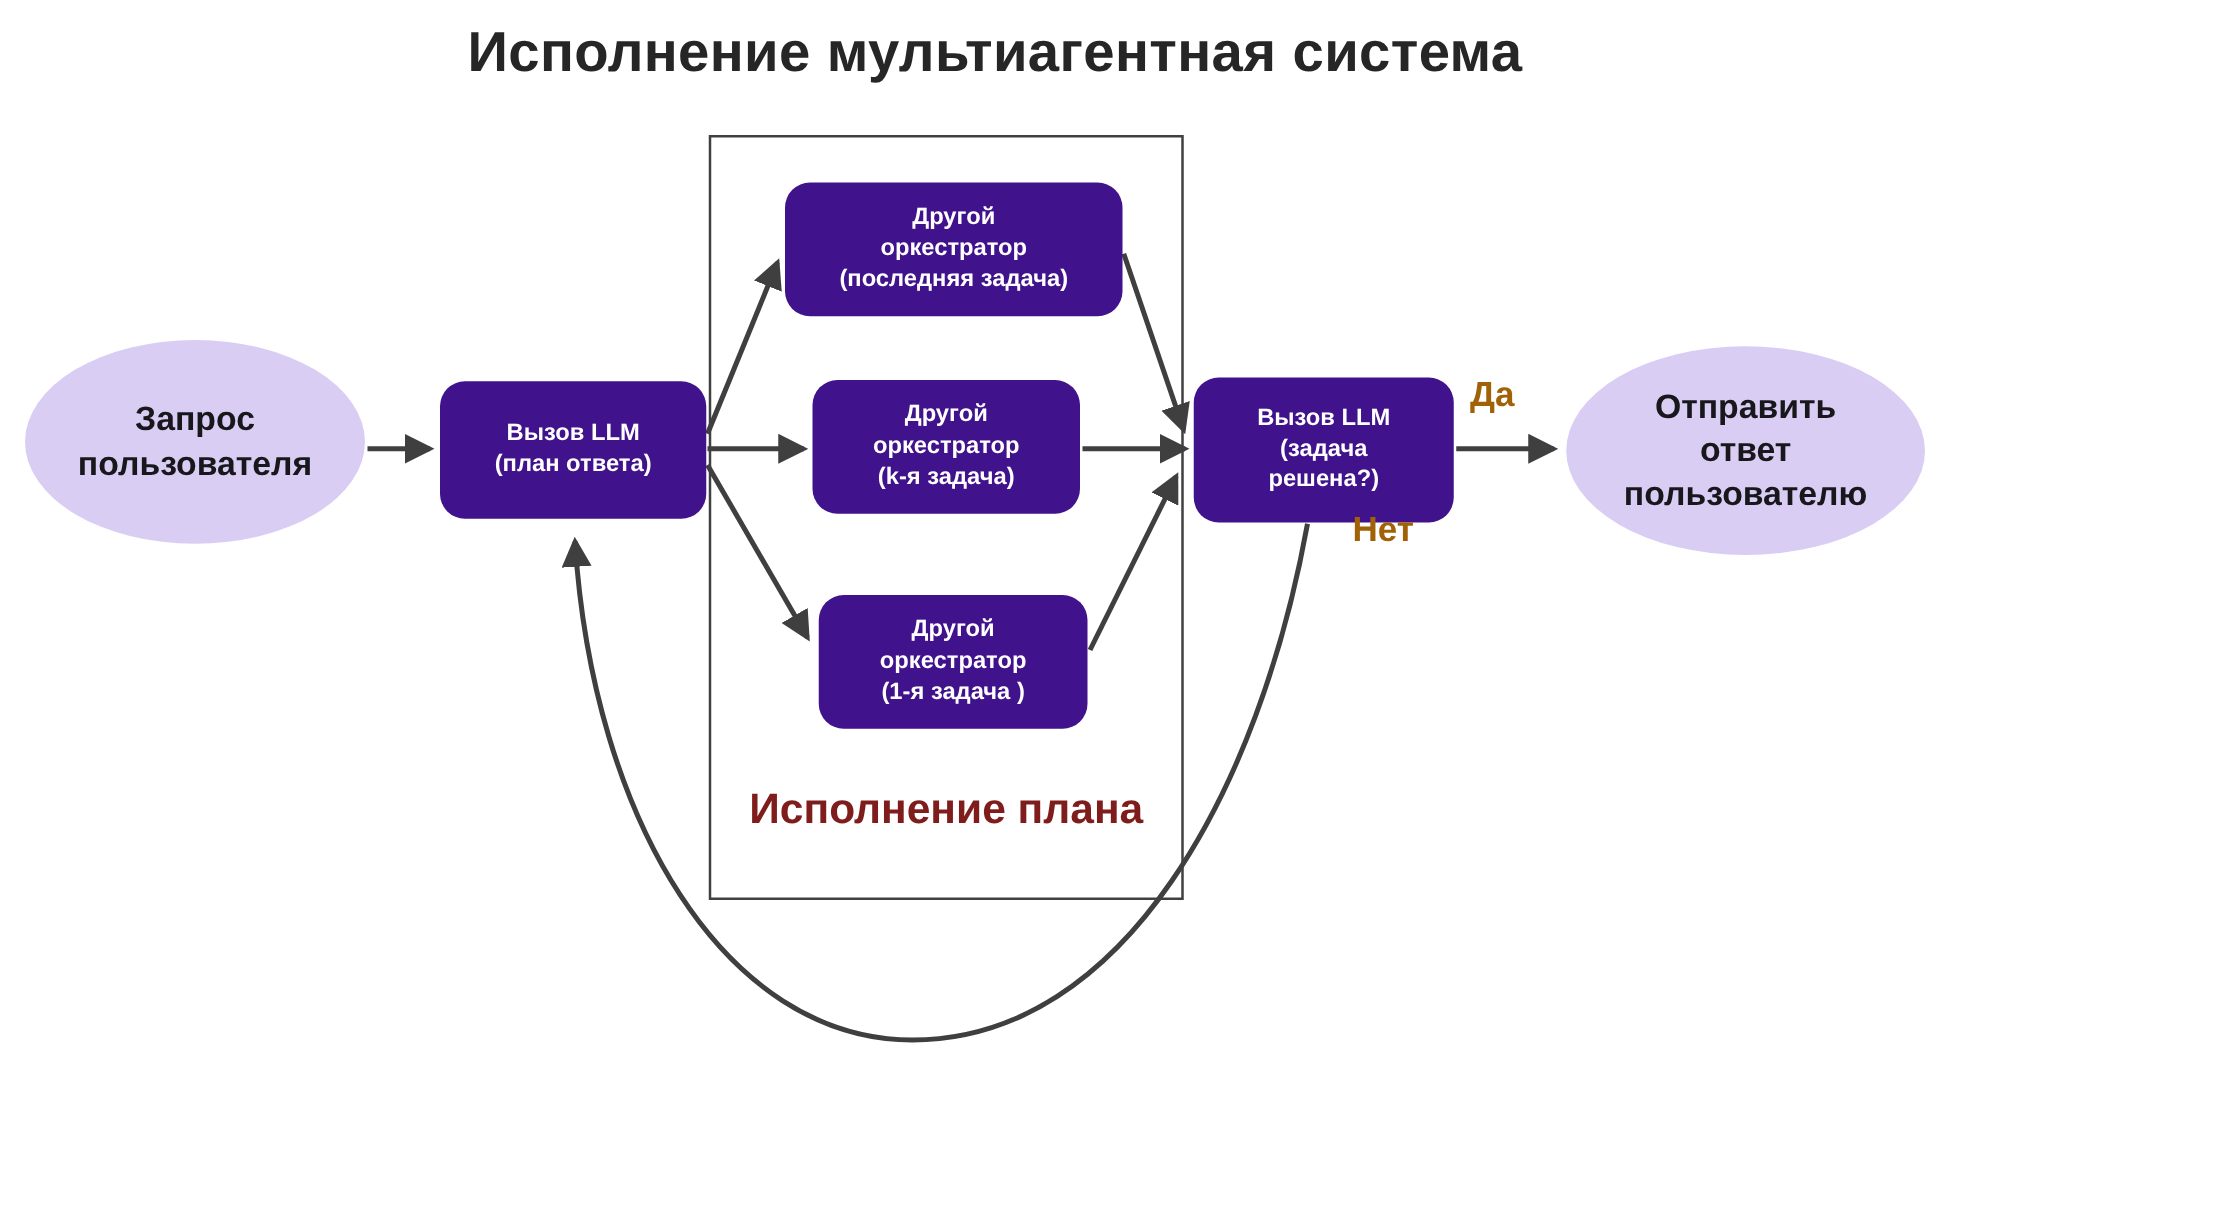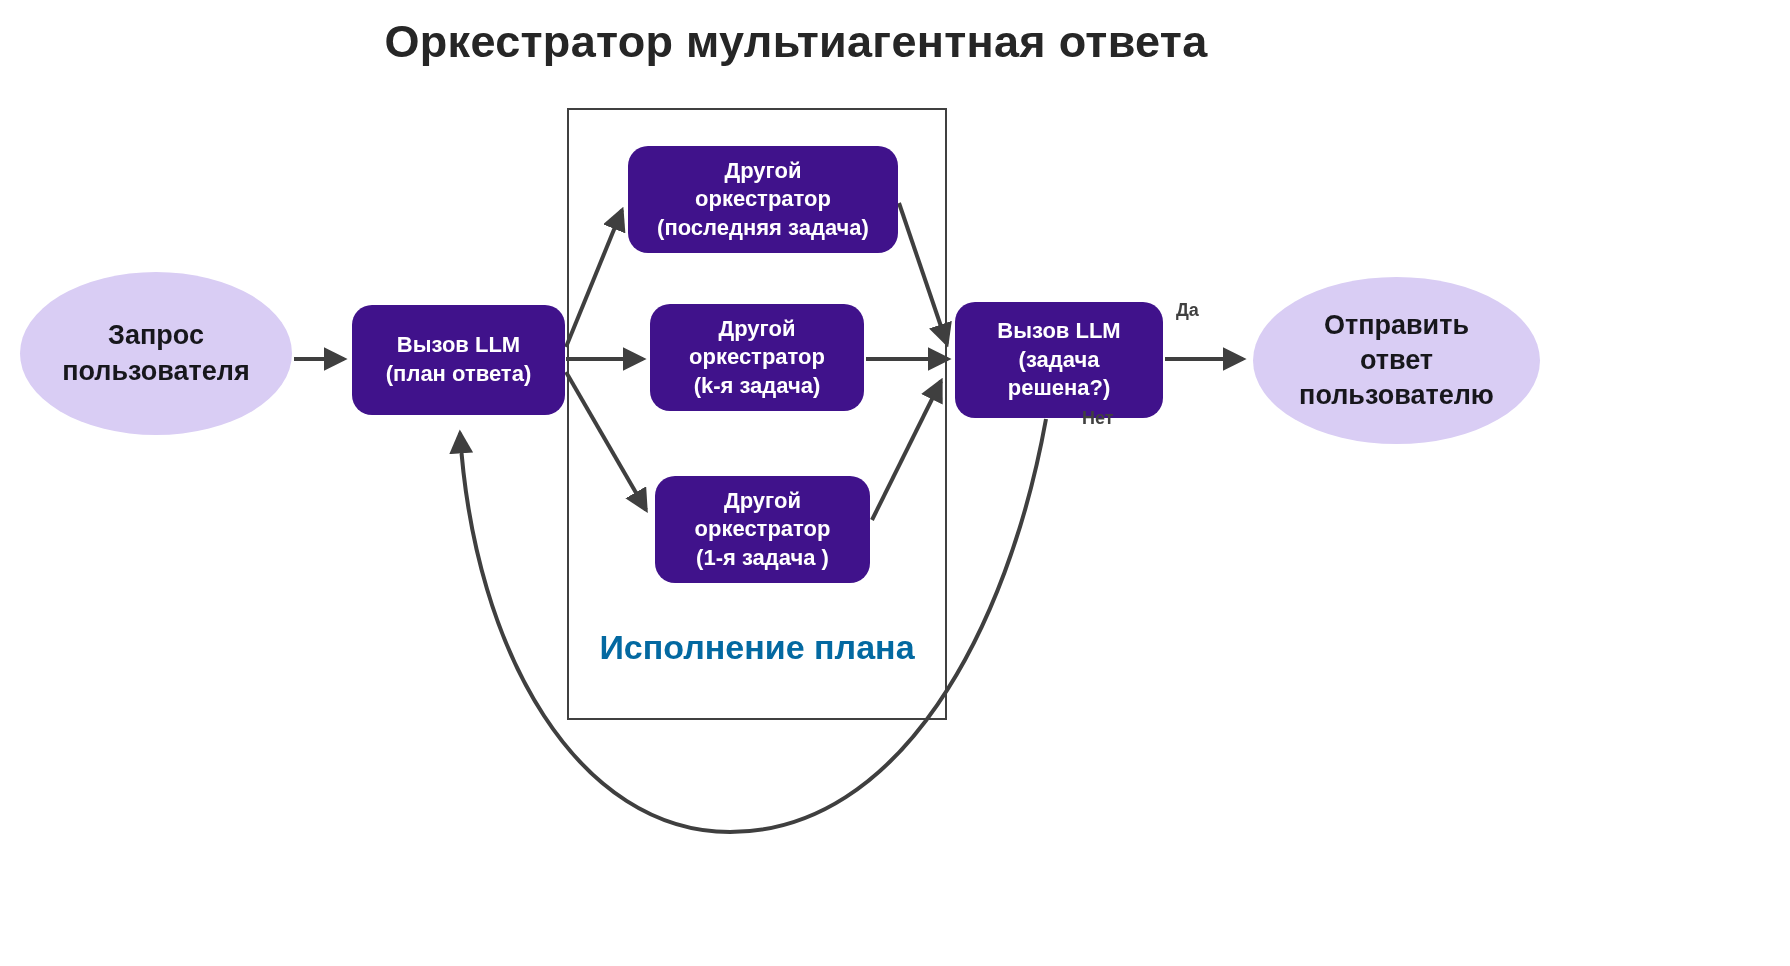--- a/index.html
+++ b/index.html
@@ -36,21 +36,21 @@
     background: #D9CDF4;
     border-radius: 50%;
     color: #17171c;
     font-size: 27px;
     line-height: 1.3;
   }
   .box {
     background: #40128B;
     border-radius: 20px;
     color: #ffffff;
-    font-size: 22px;
+    font-size: 19px;
     line-height: 1.3;
   }
   .container-rect {
     position: absolute;
     left: 567px;
     top: 108px;
     width: 380px;
     height: 612px;
     border: 2px solid #404040;
     box-sizing: border-box;
@@ -58,28 +58,28 @@
     z-index: 1;
   }
   .container-label {
     position: absolute;
     left: 567px;
     top: 628px;
     width: 380px;
     text-align: center;
     font-size: 34px;
     font-weight: 800;
-    color: #0369a1;
+    color: #7f1d1d;
     z-index: 3;
   }
   .edge-label {
     position: absolute;
-    font-size: 18px;
+    font-size: 28px;
     font-weight: 800;
-    color: #404040;
+    color: #a16207;
     z-index: 3;
   }
   .edge-label.yes { left: 1176px; top: 300px; }
   .edge-label.no  { left: 1082px; top: 408px; }
   svg.arrows {
     position: absolute;
     left: 0;
     top: 0;
     width: 1790px;
     height: 966px;
@@ -87,21 +87,21 @@
   }
   svg.arrows path.edge {
     stroke: #3F3F3F;
     stroke-width: 4;
     fill: none;
   }
 </style>
 </head>
 <body>
 
-<div class="title">Оркестратор мультиагентная ответа</div>
+<div class="title">Исполнение мультиагентная система</div>
 
 <div class="container-rect"></div>
 <div class="container-label">Исполнение плана</div>
 
 <svg class="arrows" viewBox="0 0 1790 966" xmlns="http://www.w3.org/2000/svg">
   <defs>
     <marker id="ah" viewBox="0 0 10 10" refX="8.5" refY="5" markerWidth="6" markerHeight="6" orient="auto-start-reverse">
       <path d="M0,0 L10,5 L0,10 z" fill="#3F3F3F"></path>
     </marker>
   </defs>

